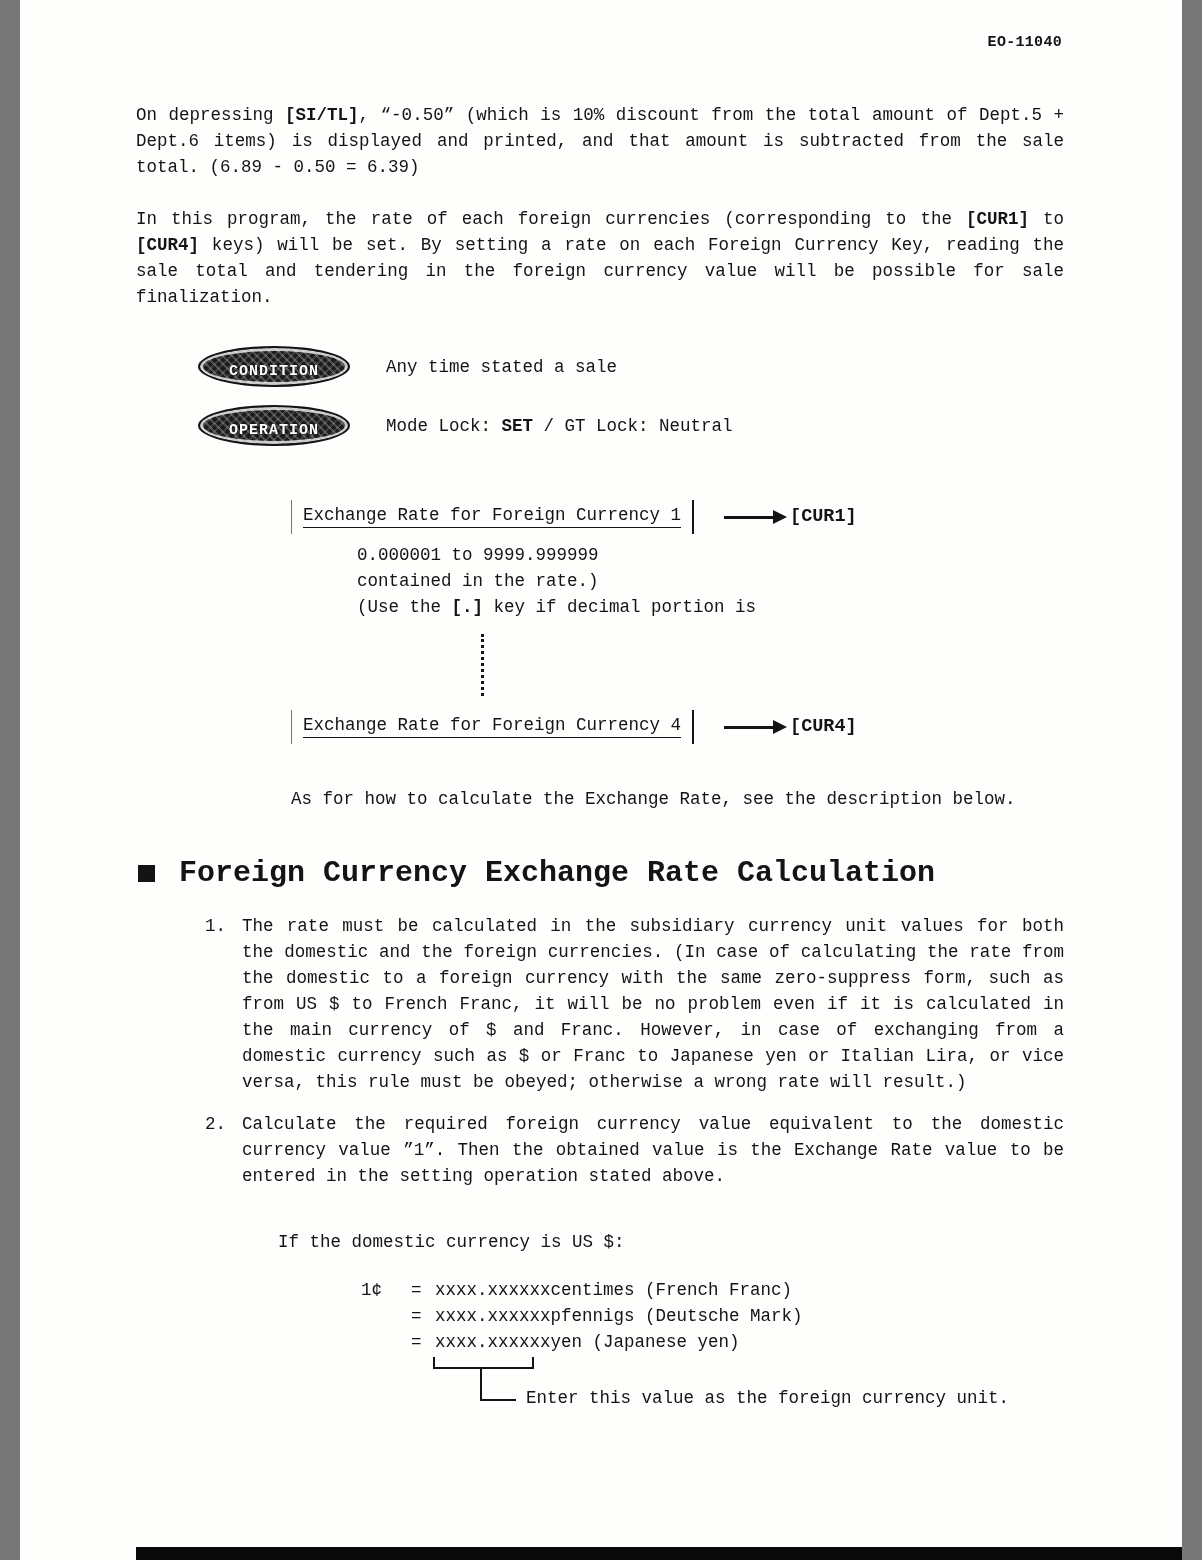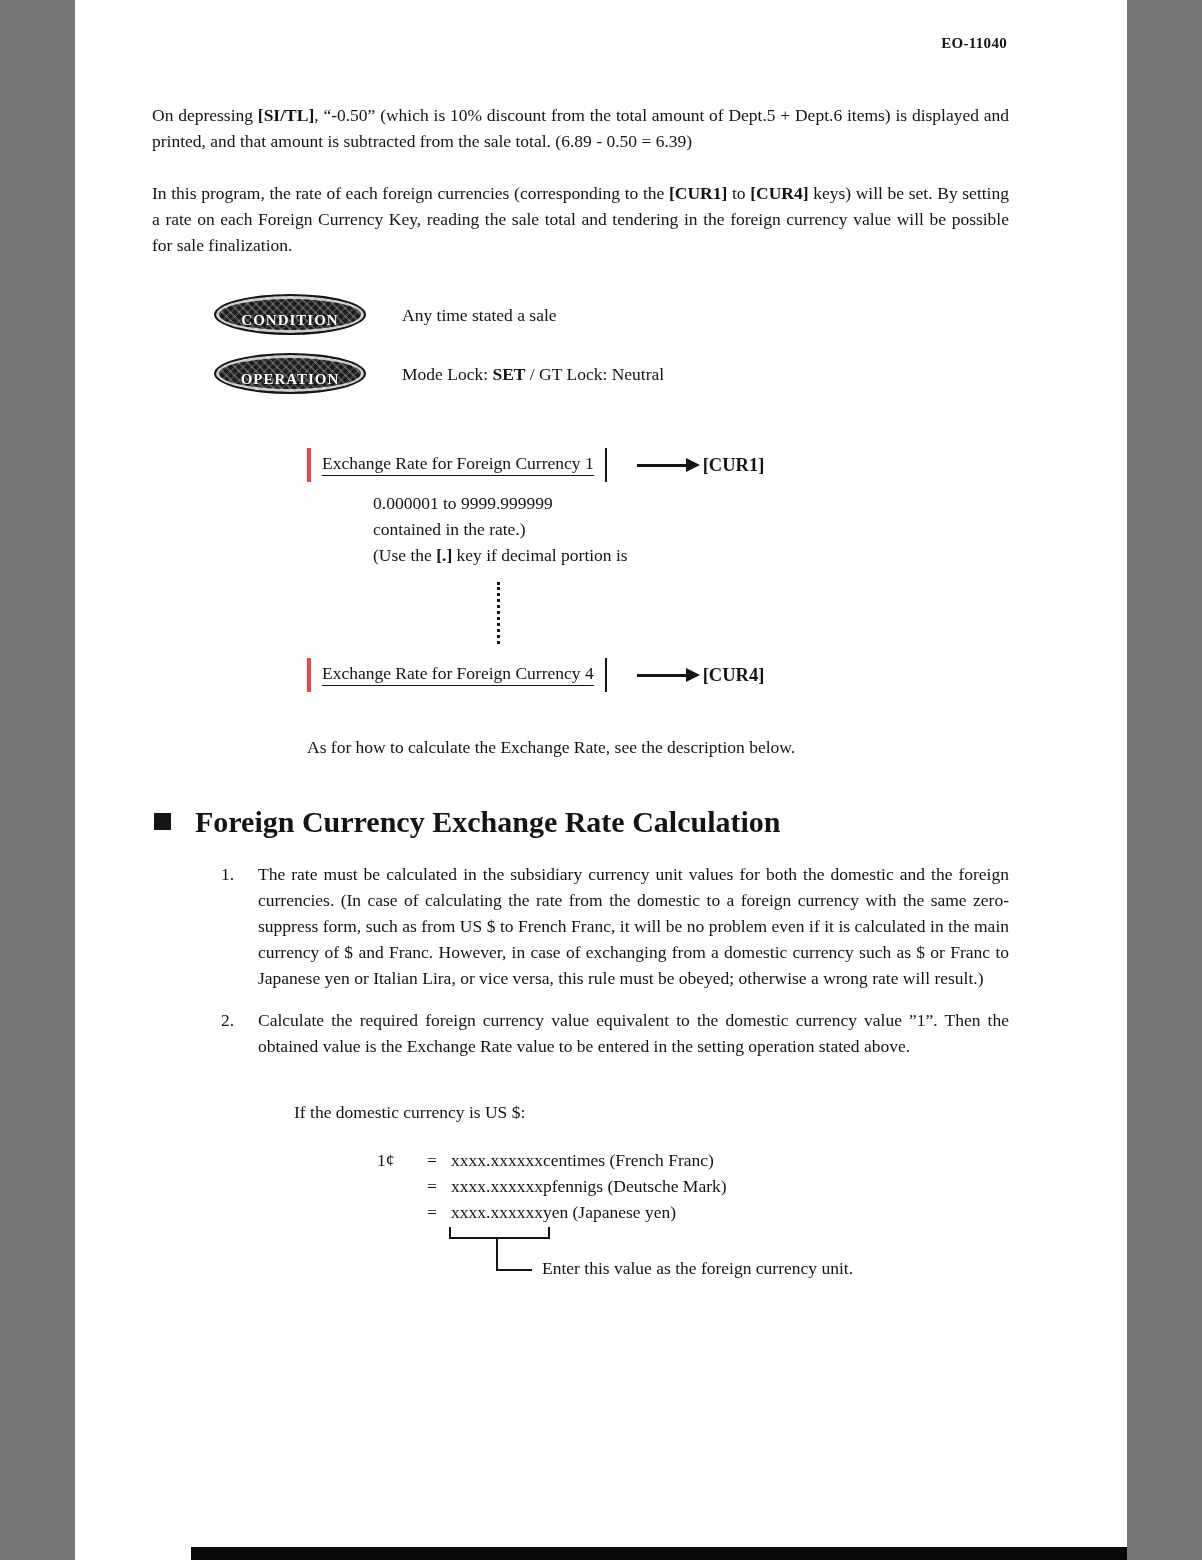--- a/index.html
+++ b/index.html
@@ -1,37 +1,37 @@
 <!DOCTYPE html>
 <html><head>
 <meta charset="utf-8">
 <style>
   html, body { margin: 0; padding: 0; background: #777; }
   .page {
     position: relative;
-    width: 1052px;
+    width: 1162px;
     height: 1560px;
     margin: 0 auto;
     background: #fefefc;
     color: #141414;
-    font-family: Liberation Serif, serif;
+    font-family: Liberation Mono, monospace;
     font-size: 17.5px;
     line-height: 26px;
     overflow: hidden;
   }
   .doc-number {
     position: absolute;
     top: 30px;
     right: 120px;
     font-size: 15px;
     font-weight: bold;
     letter-spacing: 0.3px;
   }
   .content {
-    padding: 102px 118px 0 77px;
+    padding: 102px 118px 0 116px;
   }
   .para { margin: 0; text-align: justify; }
   strong { font-weight: bold; }
 
   .section-title {
     margin: 50px 0 0 0;
     font-size: 25.5px;
     line-height: 30px;
     font-weight: bold;
     letter-spacing: 0.2px;
@@ -61,21 +61,21 @@
     letter-spacing: 1px;
     text-shadow: 0 0 2px #000;
   }
   .badge-text { margin-left: 36px; }
 
   
   .diagram { margin: 54px 0 0 155px; }
   .diagram-row { display: flex; align-items: center; }
   .rate-box {
     display: inline-block;
-    border-left: 4px solid #ef4444;
+    border-left: 1px solid #ef4444;
     border-right: 2px solid #141414;
     padding: 2px 11px 6px 11px;
     text-align: right;
   }
   .rate-box-text { border-bottom: 1.6px solid #141414; padding-bottom: 2px; }
   .arrow {
     display: inline-block;
     position: relative;
     width: 50px;
     height: 3px;

